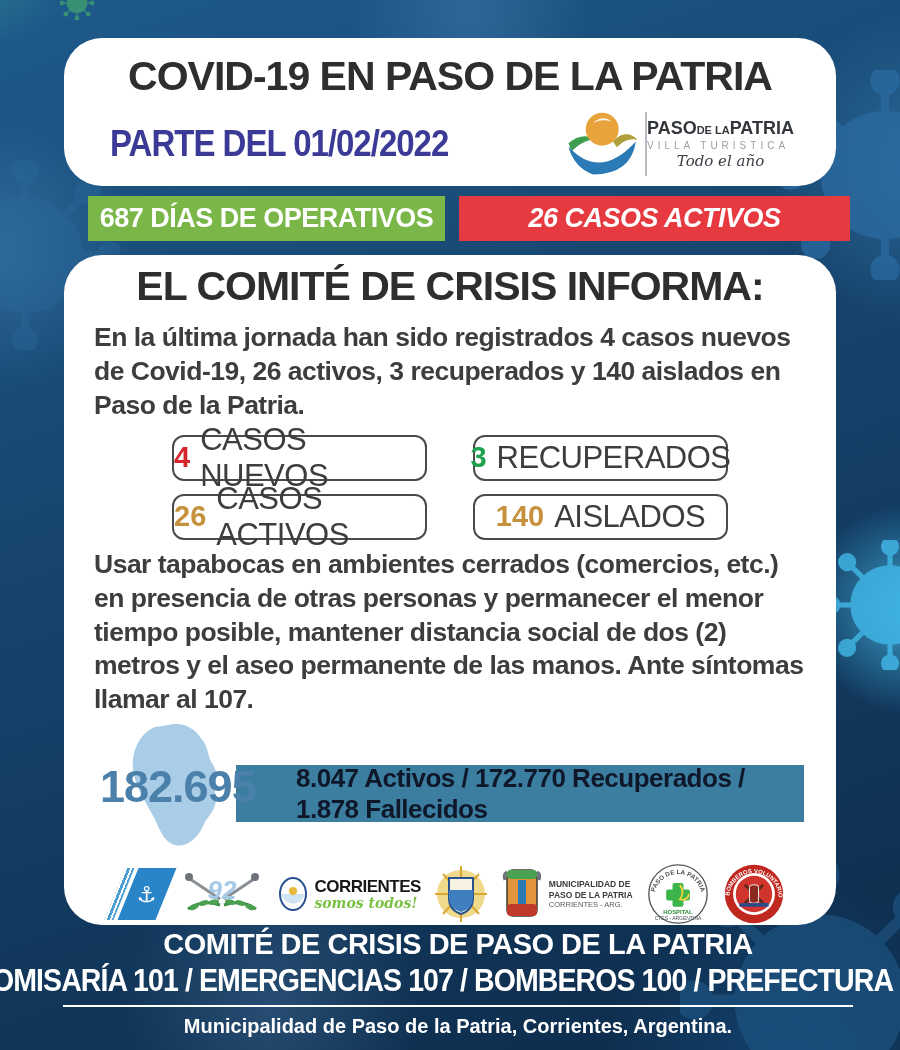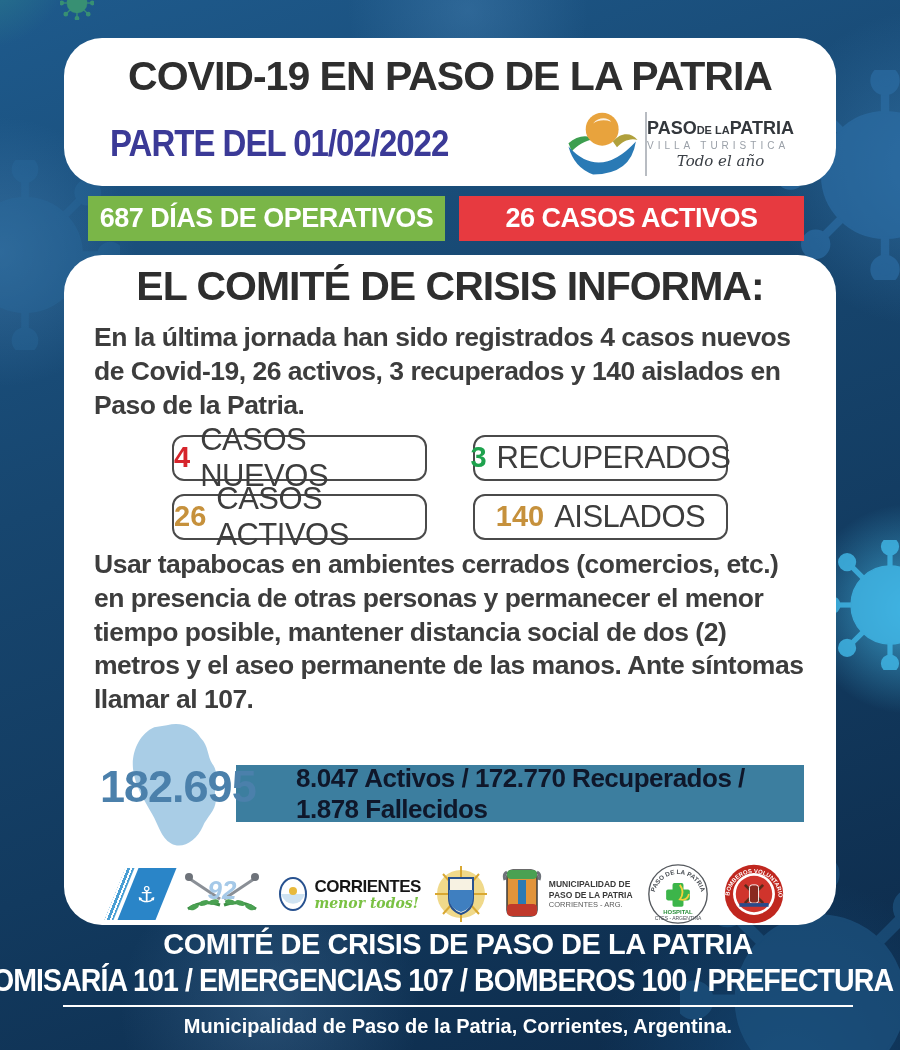--- a/index.html
+++ b/index.html
@@ -36,21 +36,21 @@
   .brand-text { display:flex; flex-direction:column; line-height:1.15; }
   .brand-name { font-weight:800; color:#33373c; font-size:18px; letter-spacing:0; }
   .brand-name .small { font-size:11px; font-weight:700; }
   .brand-sub { font-size:10px; letter-spacing:4px; color:#9aa0a8; font-weight:400; margin-top:1px; }
   .brand-tagline { font-family:"DejaVu Serif", serif; font-style:italic; font-size:15px; color:#3a3f45; text-align:center; margin-top:2px; }
 
   
   .badge { position:absolute; height:45px; display:flex; align-items:center; justify-content:center;
            color:#fff; font-weight:800; font-size:27px; letter-spacing:-0.5px; }
   .badge-green { left:88px; top:196px; width:357px; background:#7ab648; }
-  .badge-red   { left:459px; top:196px; width:345px; background:#e73a40; }
+  .badge-red   { left:459px; top:196px; width:391px; background:#e73a40;font-style:italic; }
 
   
   .main-card {
     position:absolute; left:64px; top:255px; width:772px; height:670px;
     background:#fff; border-radius:38px; padding:8px 30px 0 30px; overflow:hidden;
   }
   .main-heading { text-align:center; font-size:41px; font-weight:800; color:#2e2e2e; letter-spacing:-1px; }
   .body-text { margin-top:11px; font-size:26.5px; font-weight:700; color:#3d3d3d; line-height:1.28; letter-spacing:-0.5px; }
 
   .stats-grid { display:grid; grid-template-columns:255px 255px; gap:13px 46px; justify-content:center; margin-top:12px; }
@@ -233,21 +233,21 @@
       </div>
 
       <div class="logo-item">
         <svg width="30" height="34" viewBox="0 0 30 34">
           <ellipse cx="15" cy="17" rx="13" ry="16" fill="#fff" stroke="#27518f" stroke-width="2"></ellipse>
           <path d="M3,17 a13,16 0 0 0 24,0 Z" fill="#cfe3f2"></path>
           <circle cx="15" cy="14" r="4" fill="#e8b93c"></circle>
         </svg>
         <div class="corr-text">
           <span class="corr-title">CORRIENTES</span>
-          <span class="corr-tagline">menor todos!</span>
+          <span class="corr-tagline">somos todos!</span>
         </div>
       </div>
 
       <div class="logo-item">
         <svg width="52" height="60" viewBox="0 0 52 60">
           <circle cx="26" cy="30" r="24" fill="#f0d98a"></circle>
           <g stroke="#d9a832" stroke-width="2">
             <line x1="26" y1="2" x2="26" y2="58"></line>
               <line x1="0" y1="30" x2="52" y2="30"></line>
             <line x1="8" y1="10" x2="44" y2="50"></line>

